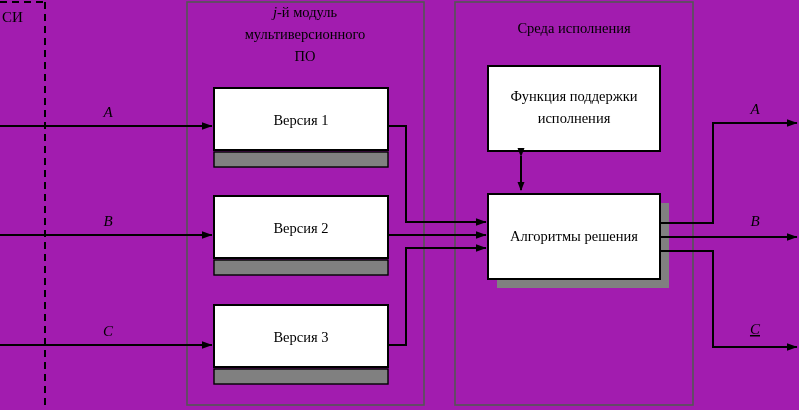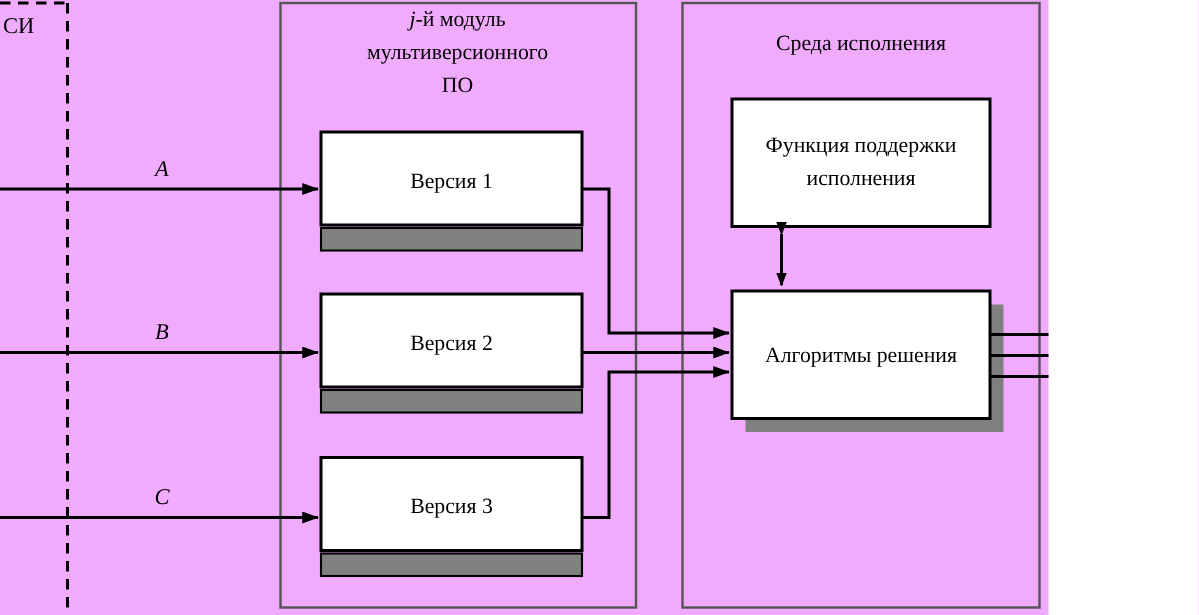--- a/index.html
+++ b/index.html
@@ -2,26 +2,25 @@
 <html><head>
 <meta charset="utf-8">
 <style>
   html, body {
     margin: 0;
     padding: 0;
     background: #ffffff;
   }
   #diagram-root {
     position: relative;
-    width: 680px;
+    width: 799px;
     height: 410px;
-    background: #f0abfc;
+    background: #a21caf;
     font-family: "Liberation Serif", "DejaVu Serif", serif;
     overflow: hidden;
-    padding-left: 19px;
   }
   svg.canvas {
     position: absolute;
     top: 0;
     left: 0;
     width: 799px;
     height: 410px;
   }
   text {
     fill: #000000;

